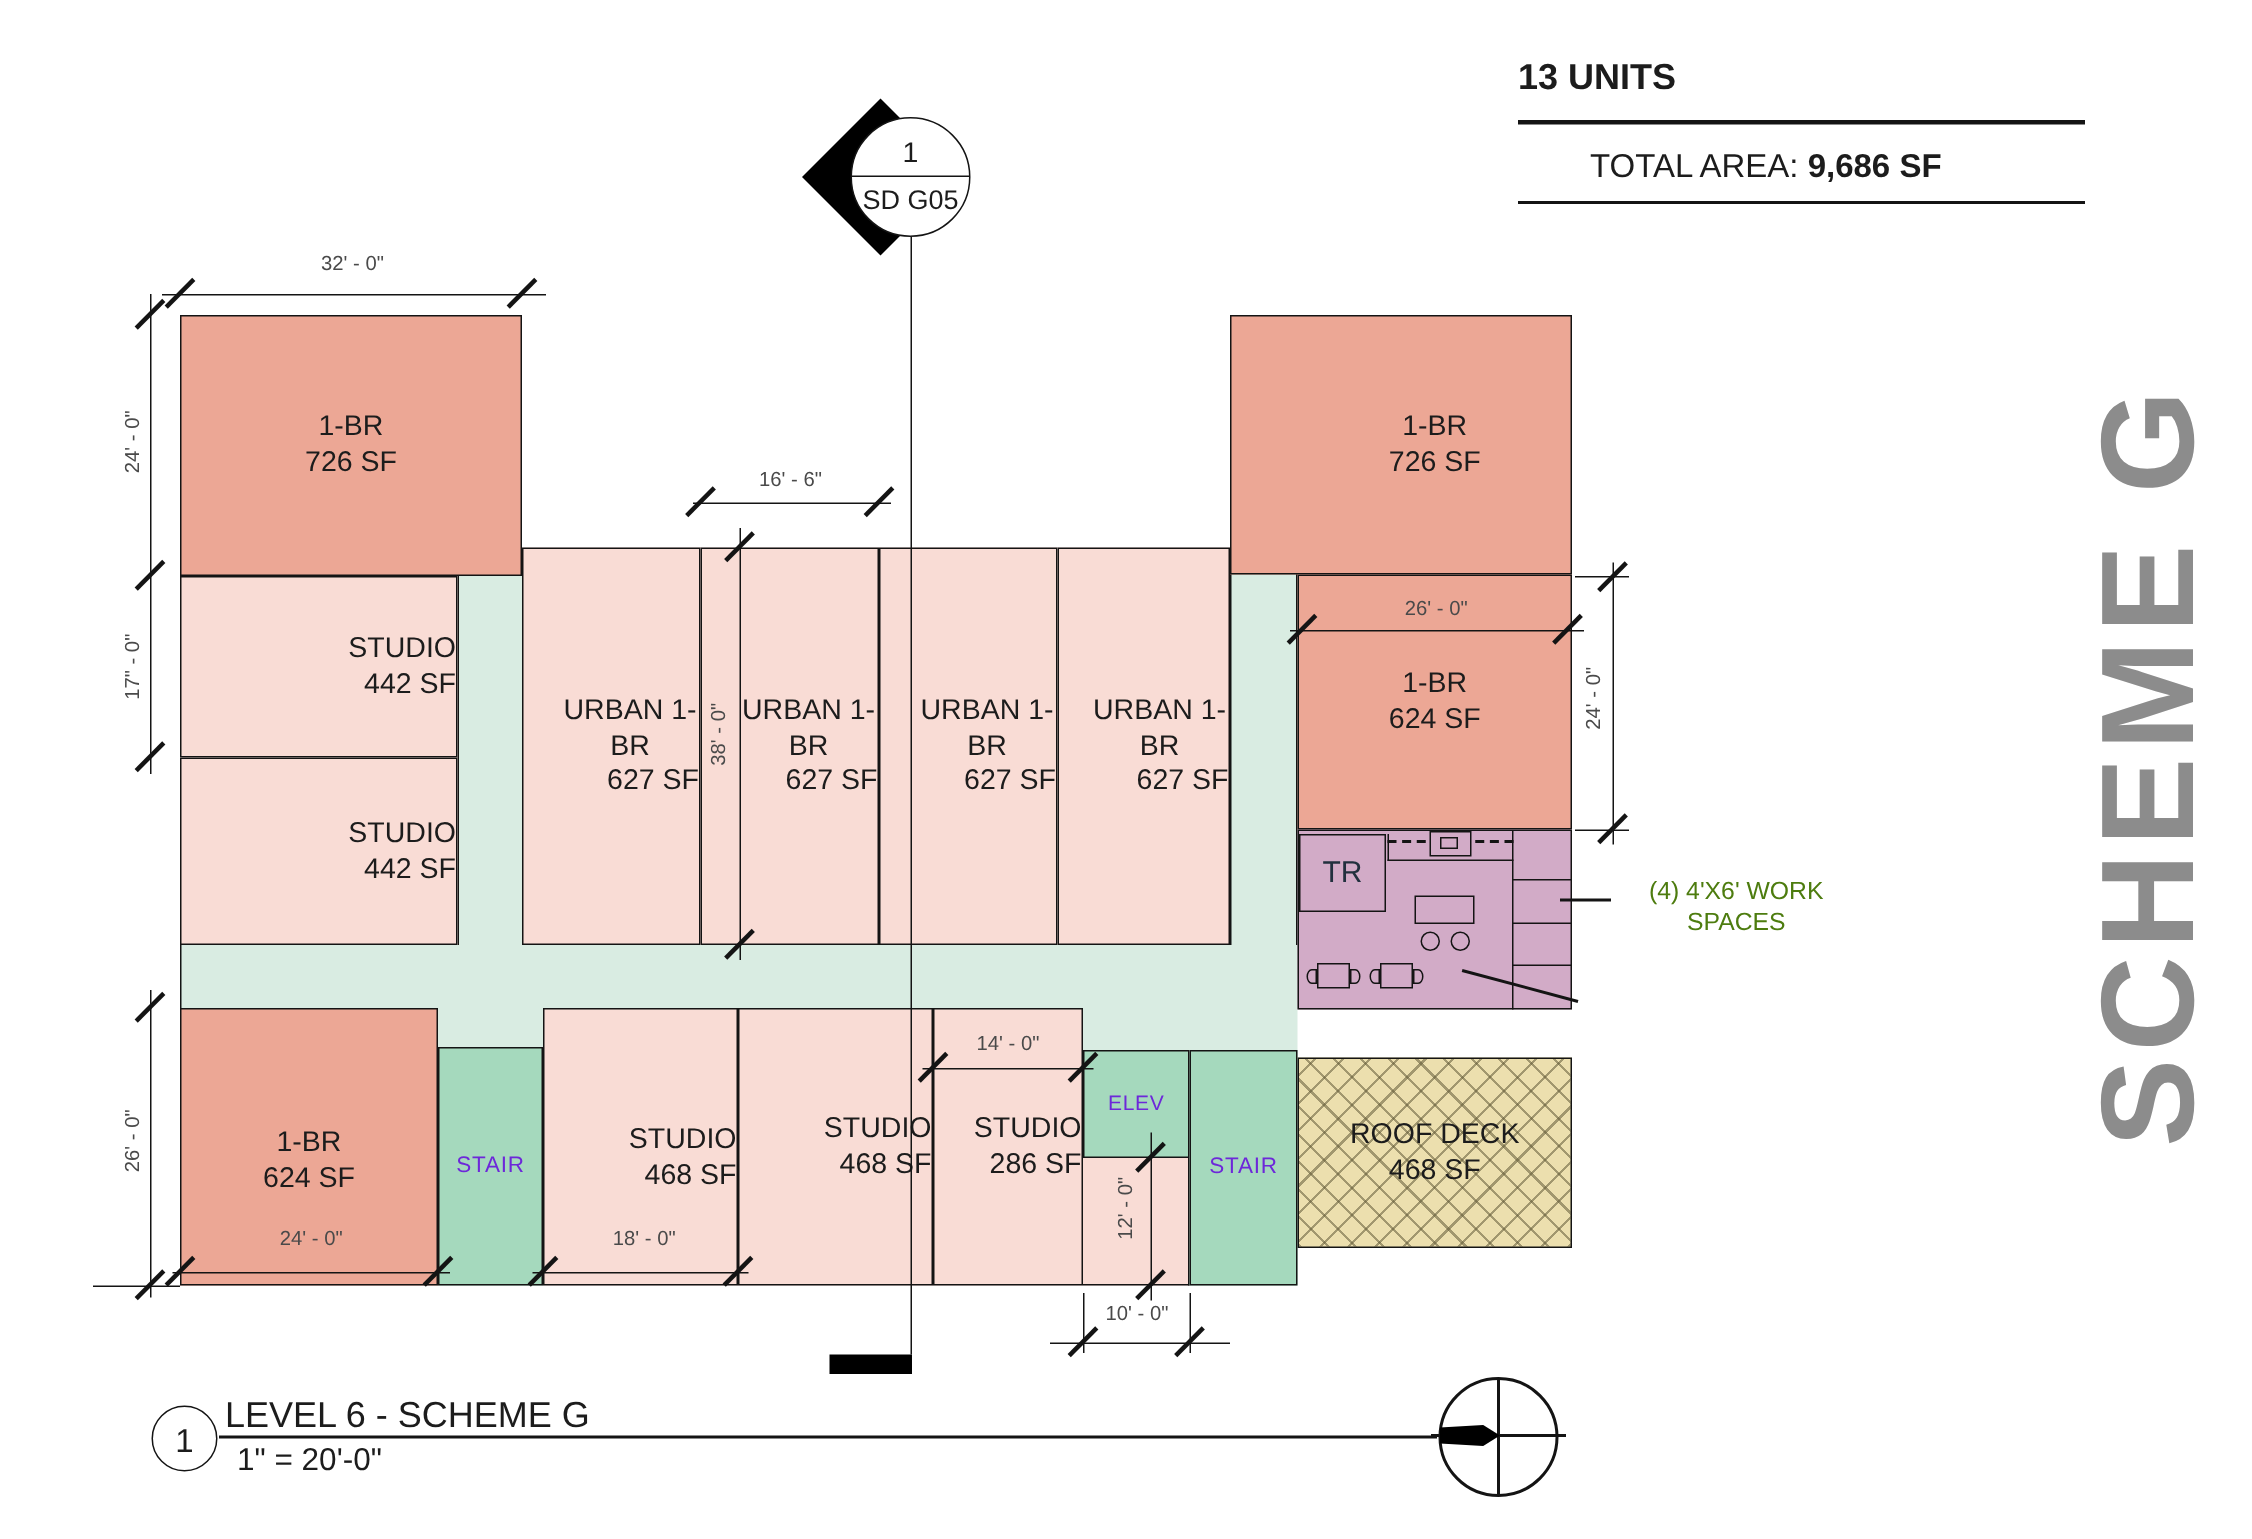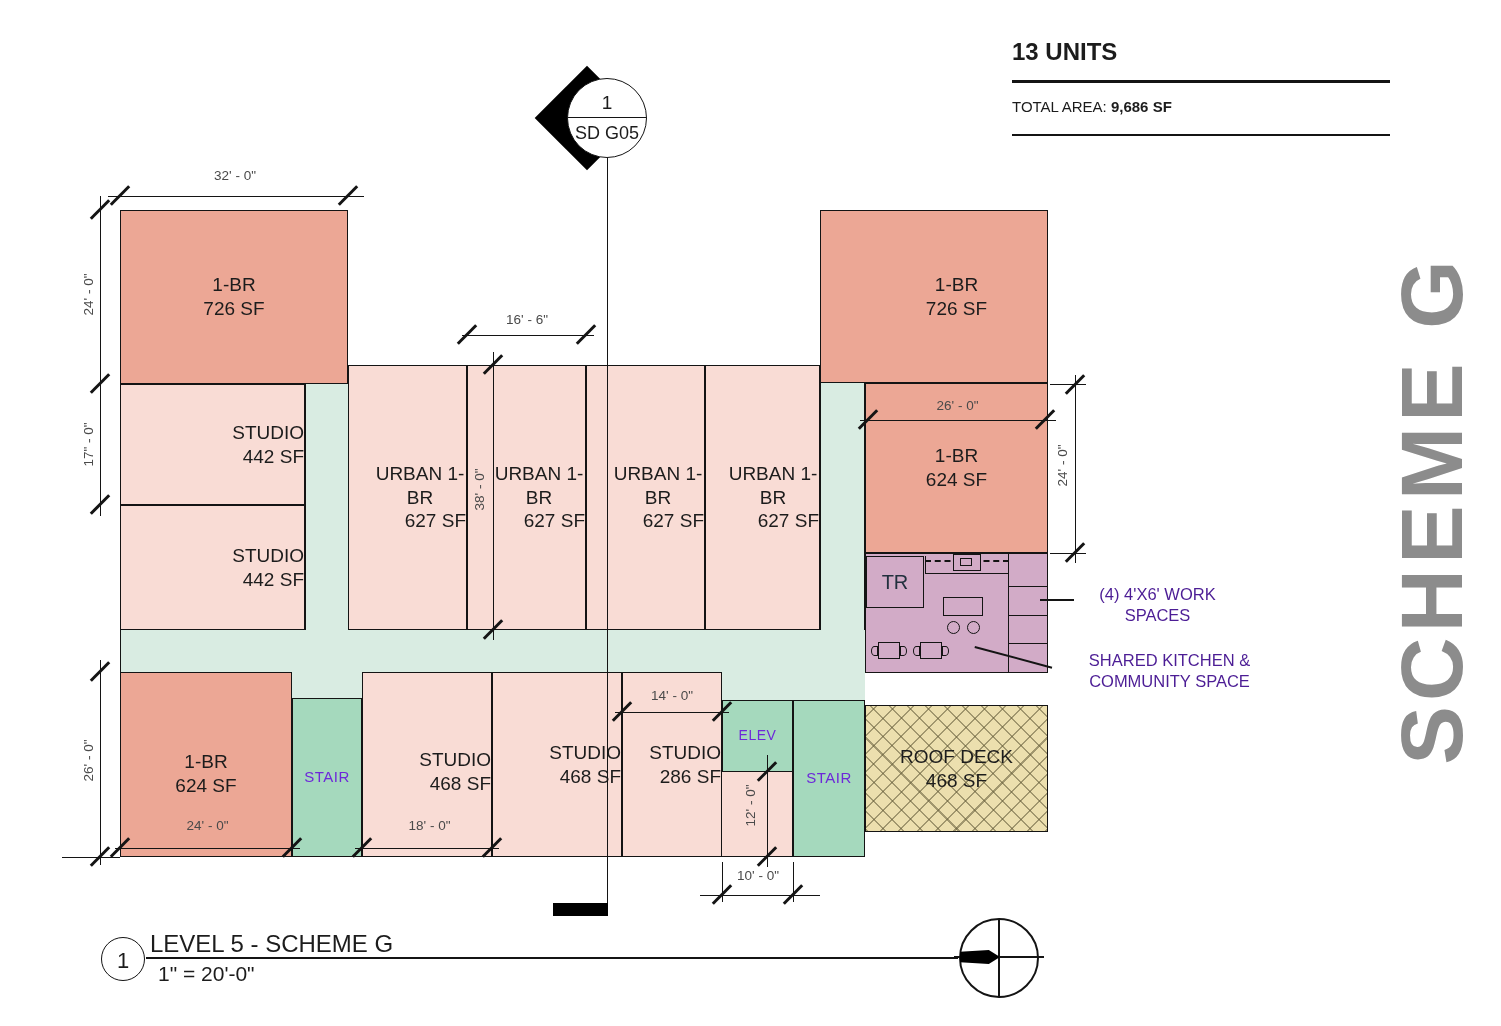--- a/index.html
+++ b/index.html
@@ -21,23 +21,23 @@
      #ecdfae;}
   .corr{position:absolute;background:#d9ece2;box-sizing:border-box;}
   .ln{position:absolute;background:#141414;}
   .dashln{position:absolute;border-top:2px dashed #141414;}
   .tick{position:absolute;width:26px;height:3px;background:#141414;transform:rotate(-45deg);}
   .dim{position:absolute;color:#4a4a4a;font-size:13.5px;text-align:center;white-space:nowrap;}
   .rot{transform:rotate(-90deg);}
   .svc{font-size:15px;color:#6d28d9;letter-spacing:.5px;}
   .furn{position:absolute;box-sizing:border-box;border:1px solid #141414;background:transparent;}
   .circle{position:absolute;box-sizing:border-box;border:1.5px solid #141414;border-radius:50%;background:#fff;}
-  .ann{position:absolute;font-size:16.5px;color:#4c1d95;text-align:center;line-height:1.28;}
+  .ann{position:absolute;font-size:16.5px;color:#4d7c0f;text-align:center;line-height:1.28;}
   .hdr-units{position:absolute;left:1012px;top:38px;font-size:24px;font-weight:bold;}
-  .hdr-area{position:absolute;left:1012px;top:98px;font-size:15px;}
+  .hdr-area{position:absolute;left:1060px;top:98px;font-size:22px;}
   .hdr-area b{font-weight:bold;}
   .scheme-side{position:absolute;left:1142px;top:460px;width:580px;height:100px;
     transform:rotate(-90deg);font-size:88px;font-weight:bold;color:#8c8c8c;
     text-align:center;letter-spacing:5px;line-height:100px;}
   .titleblock-text{position:absolute;font-size:24px;}
   .scale-text{position:absolute;font-size:21px;}
   .marker-num{position:absolute;text-align:center;font-size:19px;}
 </style>
 </head>
 <body>
@@ -217,25 +217,24 @@
   <div class="dim rot" style="left:38px;top:753px;width:100px;">26' - 0"</div>
   <div class="dim" style="left:150px;top:818px;width:115px;">24' - 0"</div>
   <div class="dim" style="left:372px;top:818px;width:115px;">18' - 0"</div>
   <div class="dim" style="left:616px;top:688px;width:112px;">14' - 0"</div>
   <div class="dim rot" style="left:700px;top:798px;width:100px;">12' - 0"</div>
   <div class="dim" style="left:702px;top:868px;width:112px;">10' - 0"</div>
 
   <div class="ln" style="left:1040px;top:599px;width:34px;height:1.5px;"></div>
   <div class="ann" style="left:1080px;top:584px;width:155px;">(4) 4'X6' WORK SPACES</div>
   <div class="ln" style="left:975px;top:646px;width:80px;height:1.5px;transform:rotate(15deg);transform-origin:left top;"></div>
-  <div class="ann" style="left:1082px;top:650px;width:175px;">SHARED KITCHEN &amp; COMMUNITY SPACE</div>
 
   <div class="circle" style="left:101px;top:937px;width:44px;height:44px;"></div>
   <div class="marker-num" style="left:101px;top:948px;width:44px;font-size:22px;">1</div>
-  <div class="titleblock-text" style="left:150px;top:930px;">LEVEL 5 - SCHEME G</div>
+  <div class="titleblock-text" style="left:150px;top:930px;">LEVEL 6 - SCHEME G</div>
   <div class="ln" style="left:146px;top:957px;width:812px;height:2px;"></div>
   <div class="scale-text" style="left:158px;top:962px;">1" = 20'-0"</div>
 
   <div class="circle" style="left:959px;top:918px;width:80px;height:80px;border-width:2px;"></div>
   <div class="ln" style="left:954px;top:956px;width:90px;height:2px;"></div>
   <div class="ln" style="left:998px;top:920px;width:2px;height:76px;"></div>
   <div class="abs" style="left:960px;top:950px;width:40px;height:14px;background:#000;clip-path:polygon(0 12%,72% 0,100% 50%,72% 100%,0 88%);"></div>
 
 </div>
 

